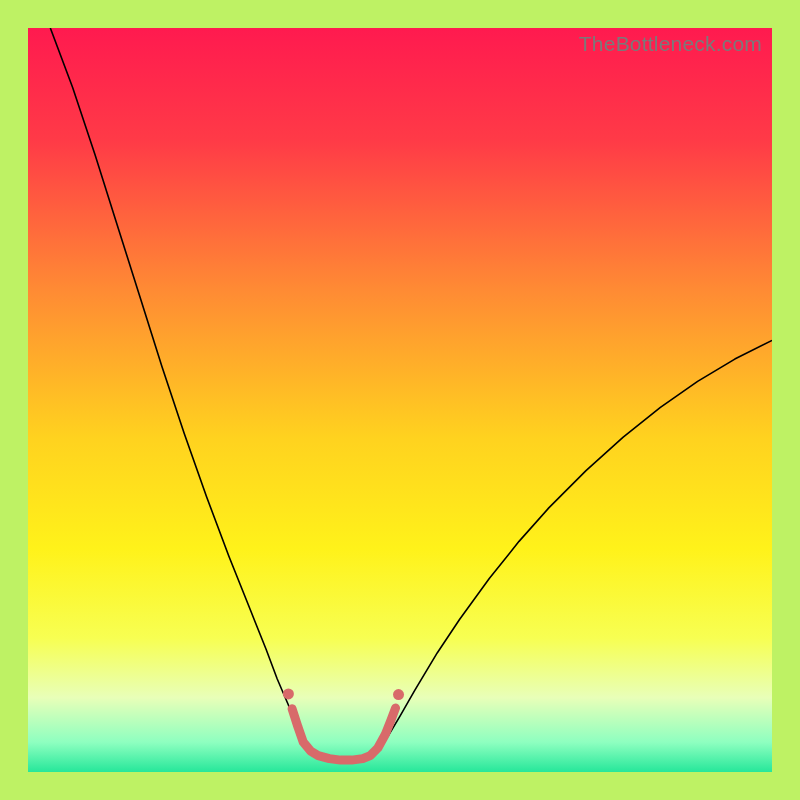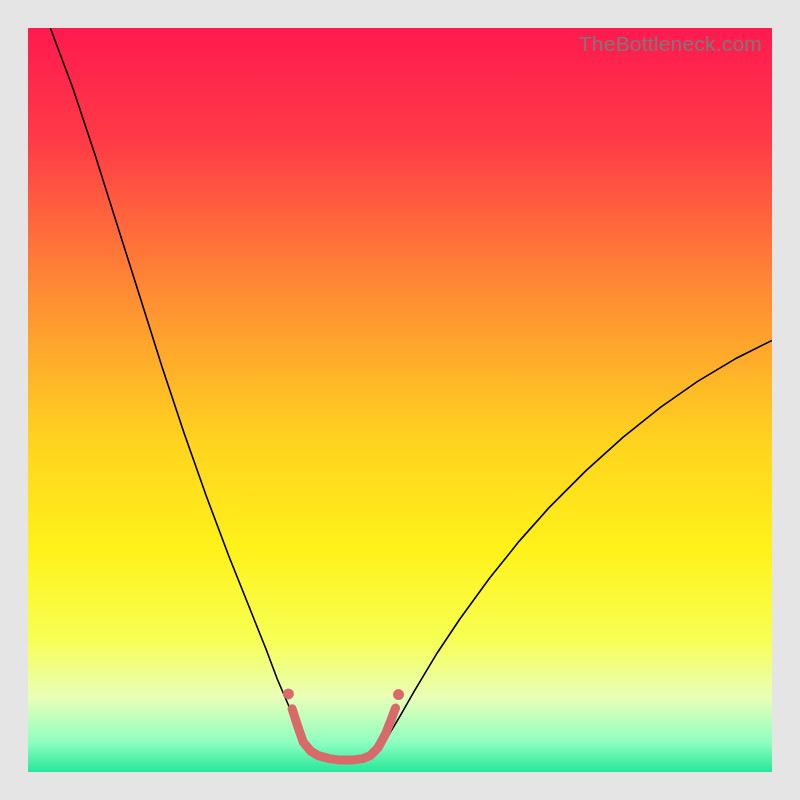--- a/index.html
+++ b/index.html
@@ -7,21 +7,21 @@
     padding: 0;
     width: 800px;
     height: 800px;
     overflow: hidden;
     background: #000;
     font-family: Arial, Helvetica, sans-serif;
   }
   .frame {
     position: absolute;
     inset: 0;
-    background: #e5e5e5;
+    background: #bef264;
   }
   .plot {
     position: absolute;
     left: 28px;
     top: 28px;
     width: 744px;
     height: 744px;
     overflow: hidden;
   }
   .watermark {

